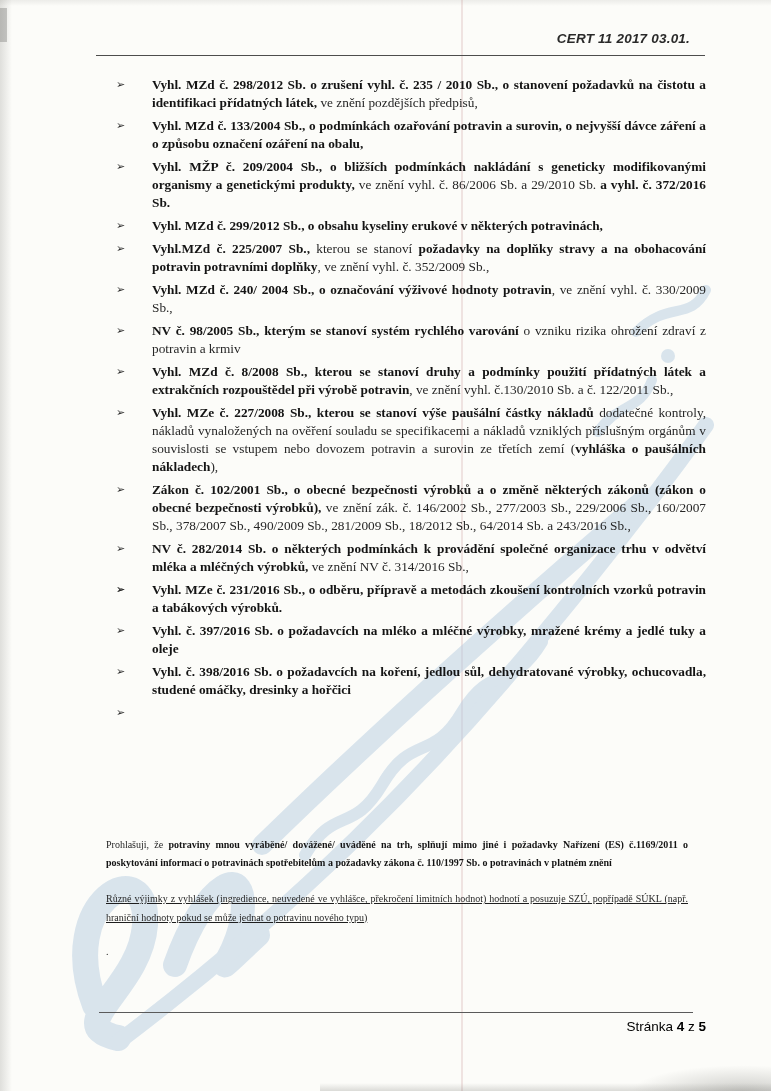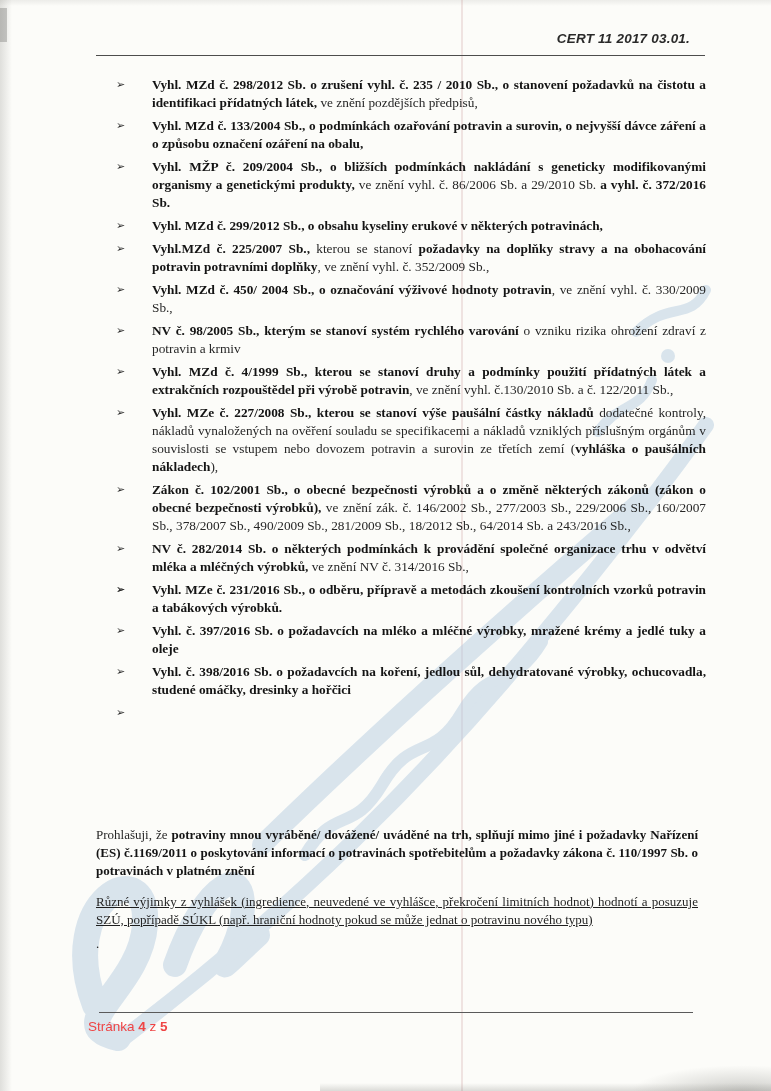--- a/index.html
+++ b/index.html
@@ -31,26 +31,26 @@
   .header-rule{position:absolute;top:55px;left:96px;width:609px;height:0;
     border-top:1.6px solid #4d4d4d;}
   .reg-list{position:absolute;top:76px;left:88px;width:618px;margin:0;padding:0;list-style:none;}
   .reg-list li{position:relative;padding-left:64px;margin:0 0 5px 0;
     text-align:justify;font-size:13.3px;line-height:18px;}
   .reg-list .bullet{position:absolute;left:28px;top:0;font-family:"DejaVu Sans", sans-serif;
     font-size:11px;color:#2a2a2a;}
   .b{font-weight:bold;color:#141414;}
   .r{font-weight:normal;color:#262626;}
   .decls{position:absolute;top:818px;left:88px;width:618px;}
-  .decls p{margin:8px;text-align:justify;font-size:13px;line-height:18.2px;}
+  .decls p{margin:18px;text-align:justify;font-size:10px;line-height:18.2px;}
   .decls p.gap{margin-top:12px;text-decoration:underline;}
   .decls p.dot{line-height:13px;margin-top:2px;text-align:left;}
   .footer-rule{position:absolute;top:1012px;left:99px;width:594px;height:0;border-top:1.4px solid #5a5a5a;}
-  .page-footer{position:absolute;top:1019px;left:88px;width:618px;text-align:left;
-    font-family:"Liberation Sans", sans-serif;font-size:13.5px;color:#ef4444;}
+  .page-footer{position:absolute;top:1019px;left:88px;width:618px;text-align:right;
+    font-family:"Liberation Sans", sans-serif;font-size:13.5px;color:#000000;}
   .page-footer .num{font-weight:bold;}
 </style>
 </head>
 <body>
 
 <div class="page">
 
   <svg class="watermark" width="771" height="1091" viewBox="0 0 771 1091" xmlns="http://www.w3.org/2000/svg">
     <g fill="none" stroke="#b7cde1" stroke-linecap="round" stroke-linejoin="round">
       <path d="M 95 1005 C 55 900, 150 850, 145 925 C 140 990, 60 1025, 118 1038" stroke-width="26"></path>
@@ -77,23 +77,23 @@
       <span>CERT 11 2017 03.01.</span>
     </div>
     <div class="header-rule"></div>
 
     <ul class="reg-list" id="reg-list">
         <li><span class="bullet">➢</span><span><span class="b">Vyhl. MZd č. 298/2012 Sb. o zrušení vyhl. č. 235 / 2010 Sb., o stanovení požadavků na čistotu a identifikaci přídatných látek, </span><span class="r">ve znění pozdějších předpisů,</span></span></li>
         <li><span class="bullet">➢</span><span><span class="b">Vyhl. MZd č. 133/2004 Sb., o podmínkách ozařování potravin a surovin, o nejvyšší dávce záření a o způsobu označení ozáření na obalu,</span></span></li>
         <li><span class="bullet">➢</span><span><span class="b">Vyhl. MŽP č. 209/2004 Sb., o bližších podmínkách nakládání s geneticky modifikovanými organismy a genetickými produkty, </span><span class="r">ve znění vyhl. č. 86/2006 Sb. a 29/2010 Sb. </span><span class="b">a vyhl. č. 372/2016 Sb.</span></span></li>
         <li><span class="bullet">➢</span><span><span class="b">Vyhl. MZd č. 299/2012 Sb., o obsahu kyseliny erukové v některých potravinách,</span></span></li>
         <li><span class="bullet">➢</span><span><span class="b">Vyhl.MZd č. 225/2007 Sb., </span><span class="r">kterou se stanoví </span><span class="b">požadavky na doplňky stravy a na obohacování potravin potravními doplňky</span><span class="r">, ve znění vyhl. č. 352/2009 Sb.,</span></span></li>
-        <li><span class="bullet">➢</span><span><span class="b">Vyhl. MZd č. 450/ 2004 Sb., o označování výživové hodnoty potravin</span><span class="r">, ve znění vyhl. č. 330/2009 Sb.,</span></span></li>
+        <li><span class="bullet">➢</span><span><span class="b">Vyhl. MZd č. 240/ 2004 Sb., o označování výživové hodnoty potravin</span><span class="r">, ve znění vyhl. č. 330/2009 Sb.,</span></span></li>
         <li><span class="bullet">➢</span><span><span class="b">NV č. 98/2005 Sb., kterým se stanoví systém rychlého varování </span><span class="r">o vzniku rizika ohrožení zdraví z potravin a krmiv</span></span></li>
-        <li><span class="bullet">➢</span><span><span class="b">Vyhl. MZd č. 4/1999 Sb., kterou se stanoví druhy a podmínky použití přídatných látek a extrakčních rozpouštědel při výrobě potravin</span><span class="r">, ve znění vyhl. č.130/2010 Sb. a č. 122/2011 Sb.,</span></span></li>
+        <li><span class="bullet">➢</span><span><span class="b">Vyhl. MZd č. 8/2008 Sb., kterou se stanoví druhy a podmínky použití přídatných látek a extrakčních rozpouštědel při výrobě potravin</span><span class="r">, ve znění vyhl. č.130/2010 Sb. a č. 122/2011 Sb.,</span></span></li>
         <li><span class="bullet">➢</span><span><span class="b">Vyhl. MZe č. 227/2008 Sb., kterou se stanoví výše paušální částky nákladů </span><span class="r">dodatečné kontroly, nákladů vynaložených na ověření souladu se specifikacemi a nákladů vzniklých příslušným orgánům v souvislosti se vstupem nebo dovozem potravin a surovin ze třetích zemí (</span><span class="b">vyhláška o paušálních nákladech</span><span class="r">),</span></span></li>
         <li><span class="bullet">➢</span><span><span class="b">Zákon č. 102/2001 Sb., o obecné bezpečnosti výrobků a o změně některých zákonů (zákon o obecné bezpečnosti výrobků), </span><span class="r">ve znění zák. č. 146/2002 Sb., 277/2003 Sb., 229/2006 Sb., 160/2007 Sb., 378/2007 Sb., 490/2009 Sb., 281/2009 Sb., 18/2012 Sb., 64/2014 Sb. a 243/2016 Sb.,</span></span></li>
         <li><span class="bullet">➢</span><span><span class="b">NV č. 282/2014 Sb. o některých podmínkách k provádění společné organizace trhu v odvětví mléka a mléčných výrobků, </span><span class="r">ve znění NV č. 314/2016 Sb.,</span></span></li>
         <li><span class="bullet">➢</span></li>
         <li><span class="bullet">➢</span><span><span class="b">Vyhl. MZe č. 231/2016 Sb., o odběru, přípravě a metodách zkoušení kontrolních vzorků potravin a tabákových výrobků.</span></span></li>
         <li><span class="bullet">➢</span><span><span class="b">Vyhl. č. 397/2016 Sb. o požadavcích na mléko a mléčné výrobky, mražené krémy a jedlé tuky a oleje</span></span></li>
         <li><span class="bullet">➢</span><span><span class="b">Vyhl. č. 398/2016 Sb. o požadavcích na koření, jedlou sůl, dehydratované výrobky, ochucovadla, studené omáčky, dresinky a hořčici</span></span></li>
         <li><span class="bullet">➢</span></li>
       </ul>
 

